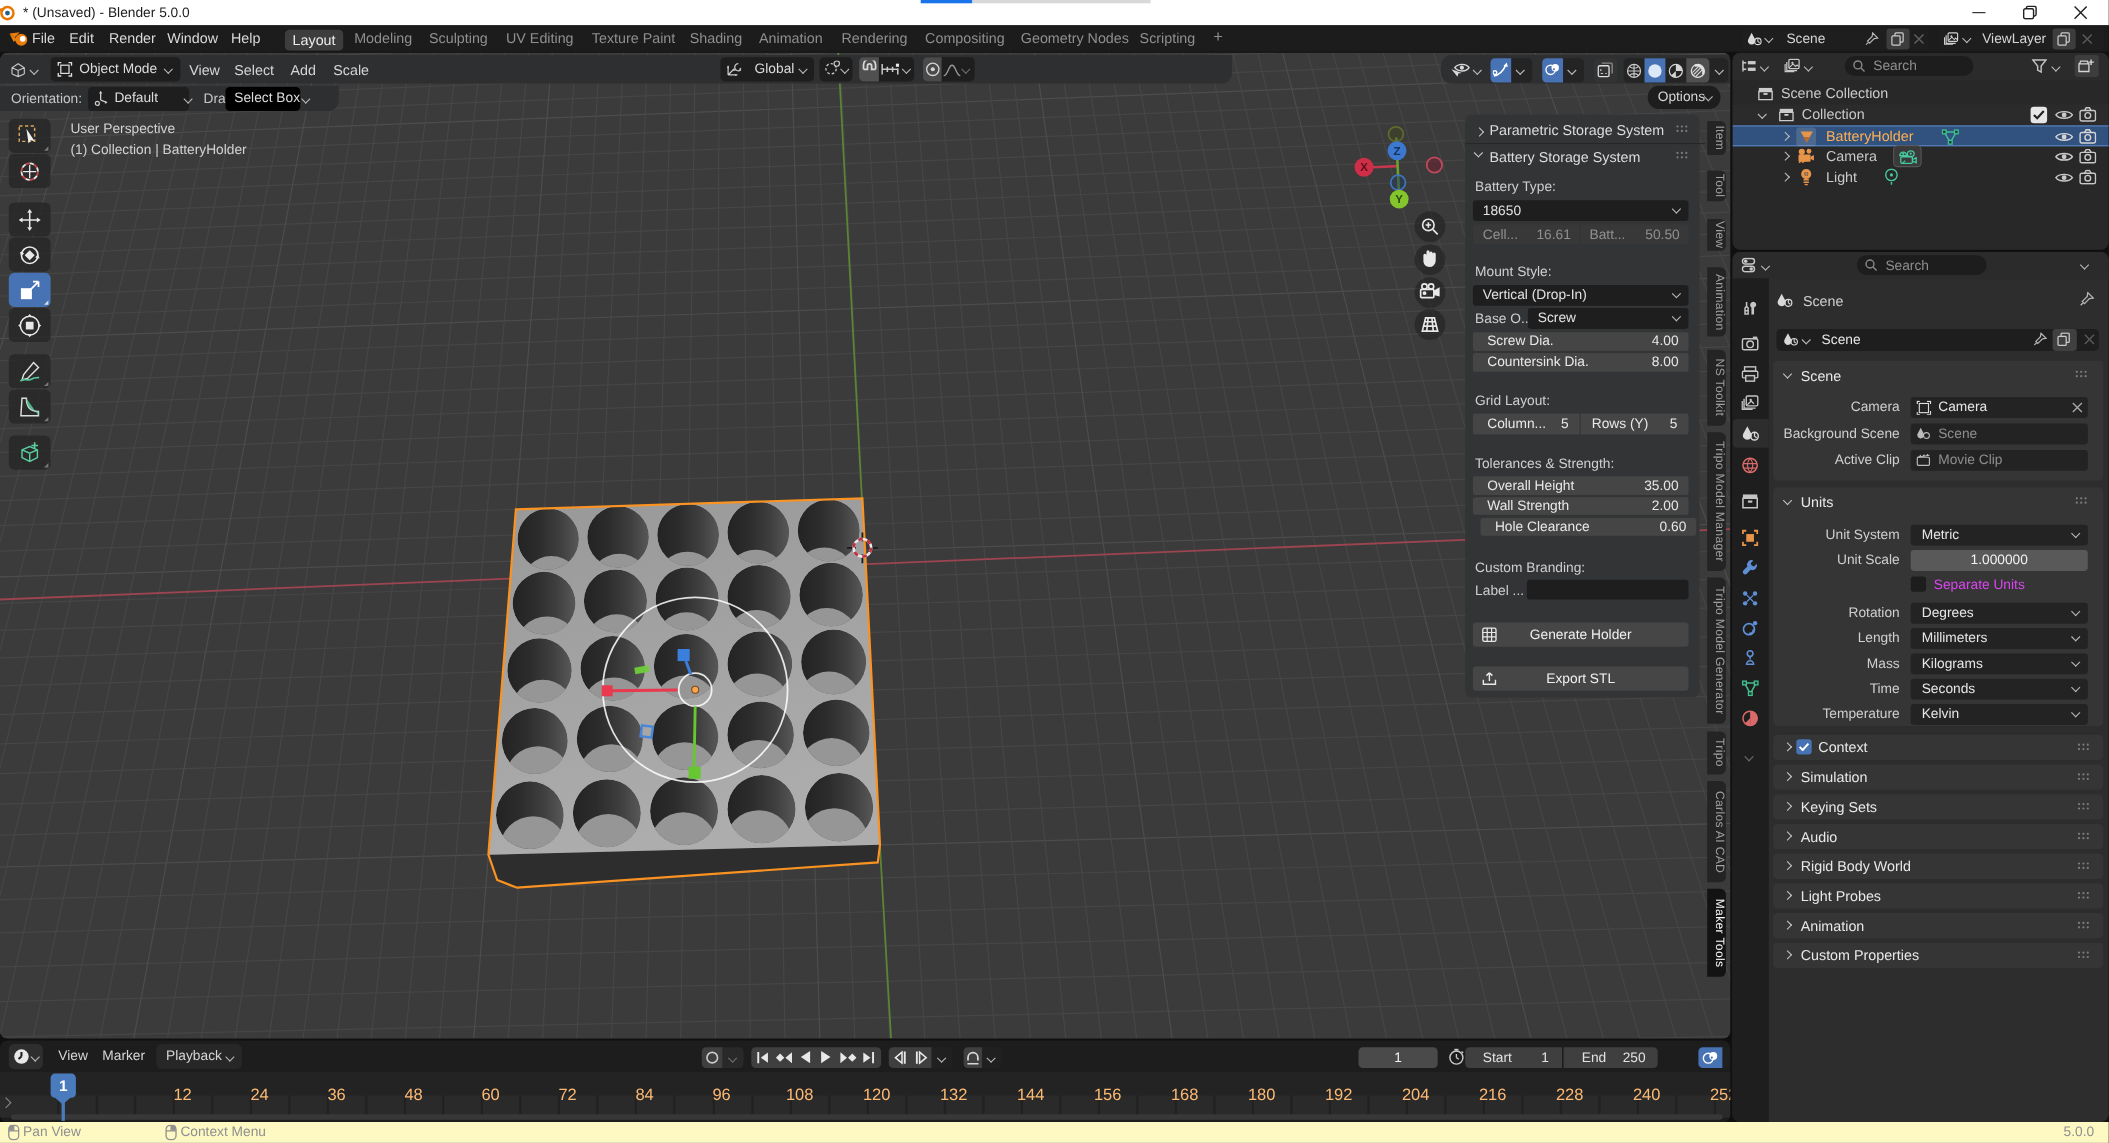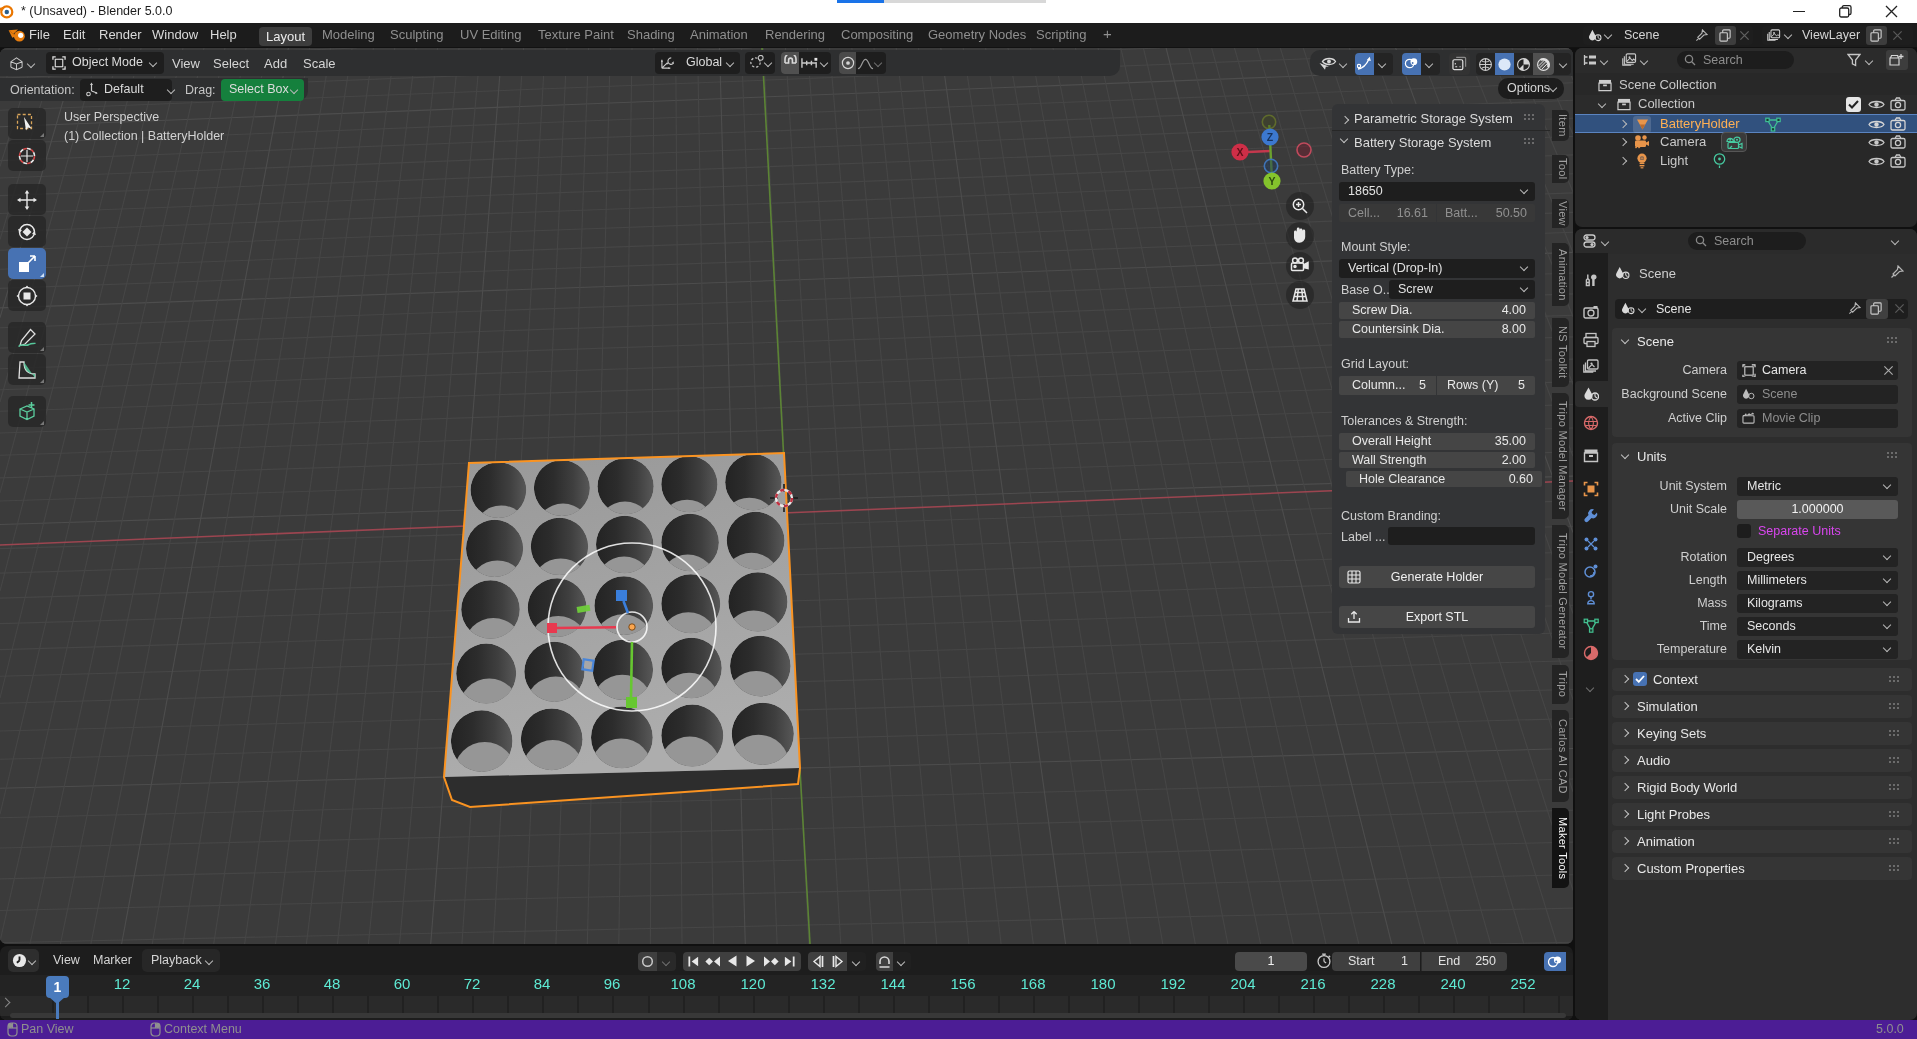--- a/index.html
+++ b/index.html
@@ -37,22 +37,22 @@
 #propstrip{left:0;top:24px;width:33px;height:767px;background:#1e1e1e;}
 .ppanel{position:absolute;left:37px;width:300px;background:#353535;border-radius:4px;}
 .phdr{position:absolute;font-size:13px;color:#e8e8e8;}
 .parrow{position:absolute;width:6px;height:6px;border-right:1.5px solid #c2c2c2;border-bottom:1.5px solid #c2c2c2;}
 .plbl{position:absolute;font-size:12.5px;color:#cfcfcf;text-align:right;width:140px;}
 .pfield{position:absolute;left:125px;width:161px;height:19px;background:#232323;border-radius:3px;font-size:12.5px;color:#e6e6e6;}
 .dots{position:absolute;width:12px;height:8px;opacity:0.55;}
 .dots i{position:absolute;width:2px;height:2px;background:#bbb;border-radius:50%;}
 #timeline{left:0;top:946px;width:1573px;height:74px;background:#1d1d1d;border-radius:7px;overflow:hidden;}
 #ruler{position:absolute;left:0;top:29px;width:1573px;height:45px;background:#2b2b2b;}
-.fnum{position:absolute;top:0;font-size:15px;color:#5eead4;transform:translateX(-50%);}
-#statusbar{left:0;top:1020px;width:1917px;height:19px;background:#4c1d95;color:#8f8f8f;font-size:12.5px;}
+.fnum{position:absolute;top:12px;font-size:15px;color:#fdba74;transform:translateX(-50%);margin-left:44px;}
+#statusbar{left:0;top:1020px;width:1917px;height:19px;background:#fef9c3;color:#8f8f8f;font-size:12.5px;}
 .sb{position:absolute;top:2px;}
 </style></head><body>
 <div class="ab" id="titlebar">
 <svg class="ab" style="left:-3px;top:4px" width="17" height="15" viewBox="0 0 20 17">
       <circle cx="11.5" cy="9" r="6.5" fill="none" stroke="#ea7600" stroke-width="2.6"></circle>
       <circle cx="11.5" cy="9" r="2.6" fill="#2a5d8a"></circle>
       <path d="M0.5 4.5 L10 3 L5.5 8.5 Z" fill="#ea7600"></path>
     </svg>
 <div class="t">* (Unsaved) - Blender 5.0.0</div>
 <div class="ab" style="left:837px;top:0;width:47px;height:3px;background:#1a73e8"></div>
@@ -621,21 +621,21 @@
  <div class="hbtn" style="left:80px;top:1px;width:92px;background:#1e1e1e">
   <svg class="ab" style="left:5px;top:3px" width="14" height="15" viewBox="0 0 14 15">
           <path d="M6.5 2 V9 M6.5 9 L12 11" fill="none" stroke="#ccc" stroke-width="1.2"></path>
           <path d="M6.5 0.5 L5 3 h3 Z M12.8 11.3 L10.3 12.3 L10.8 9.9 Z" fill="#ccc"></path>
           <circle cx="3.5" cy="12" r="1.8" fill="none" stroke="#ccc" stroke-width="1.1"></circle>
         </svg>
   <div class="ab" style="left:24px;top:3px">Default</div>
         <div class="ch" style="left:88px;top:8px"></div>
  </div>
  <div class="ab txt" style="left:185px;top:5px;font-size:12.5px;color:#c6c6c6">Drag:</div>
- <div class="hbtn" style="left:221px;top:1px;width:83px;background:#15803d">
+ <div class="hbtn" style="left:205px;top:1px;width:68px;background:#000000">
   <div class="ab" style="left:8px;top:3px">Select Box</div>
         <div class="ch" style="left:70px;top:8px"></div>
  </div>
 </div>
 <div class="ab" style="left:1498px;top:30px;width:66px;height:21px;background:#1d1d1d;border-radius:10px;color:#d5d5d5;font-size:12.5px">
       <span class="ab" style="left:9px;top:3px">Options</span>
       <div class="ch" style="left:52px;top:7px"></div>
     </div>
 <div class="ab txt" style="left:64px;top:62px;font-size:12.5px;color:#d2d2d2">User Perspective</div>
 <div class="ab txt" style="left:64px;top:81px;font-size:12.5px;color:#d2d2d2">(1) Collection | BatteryHolder</div>

